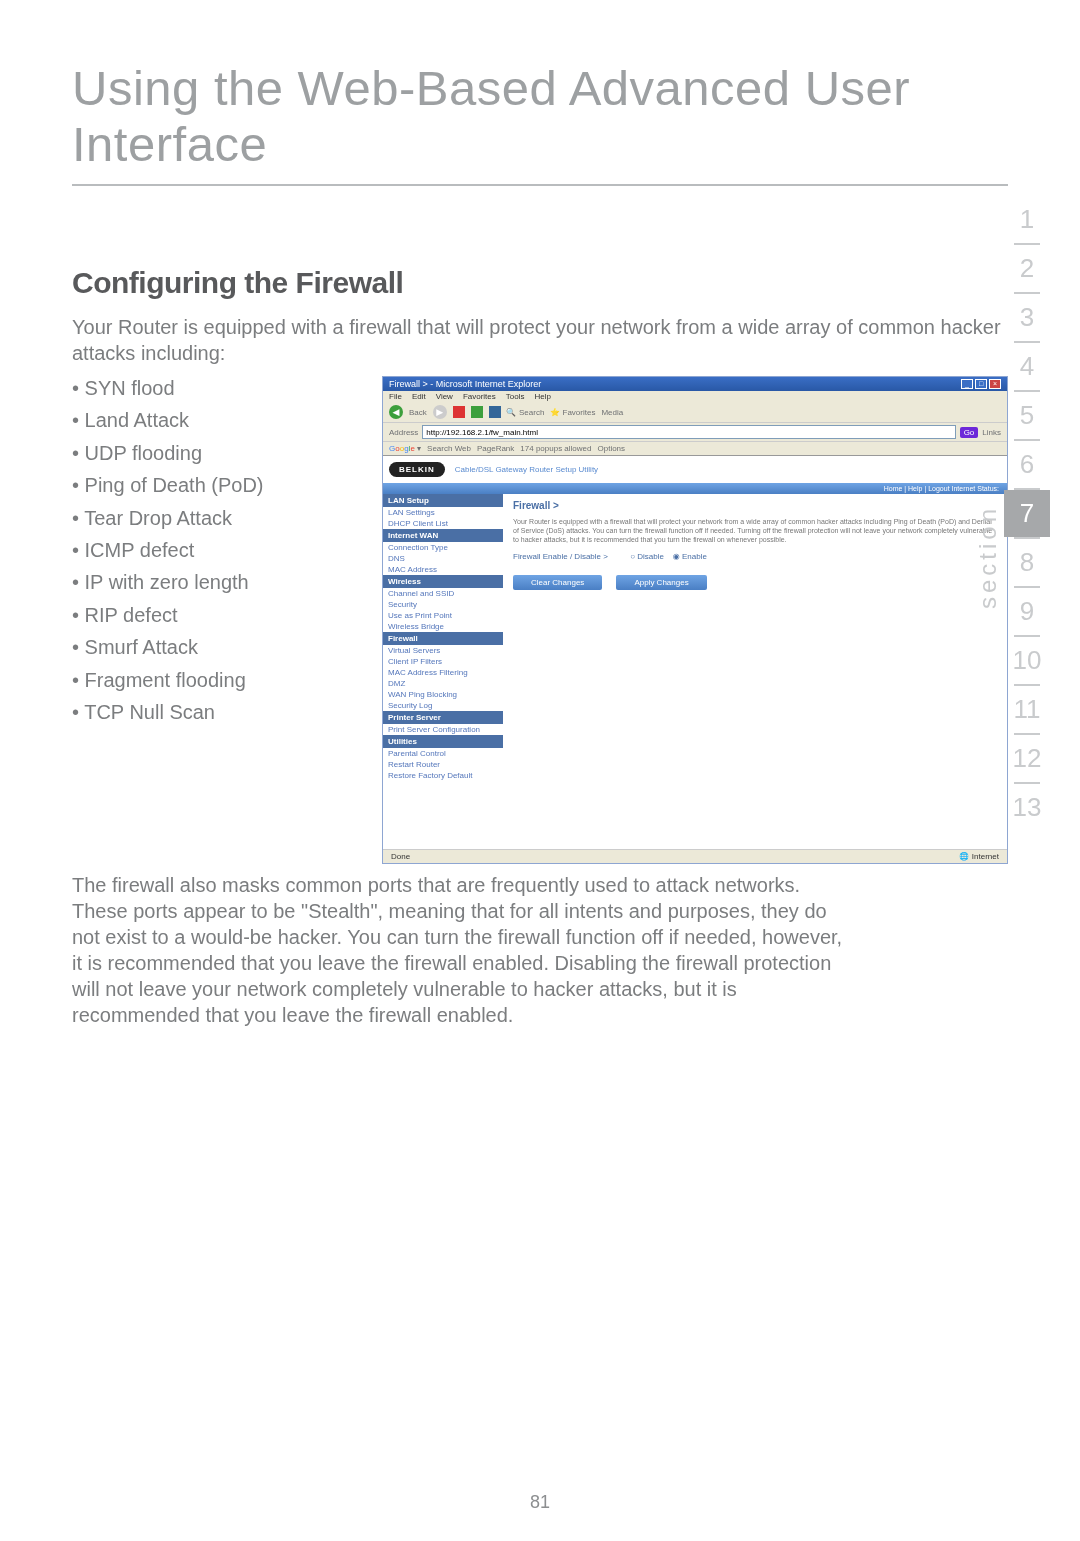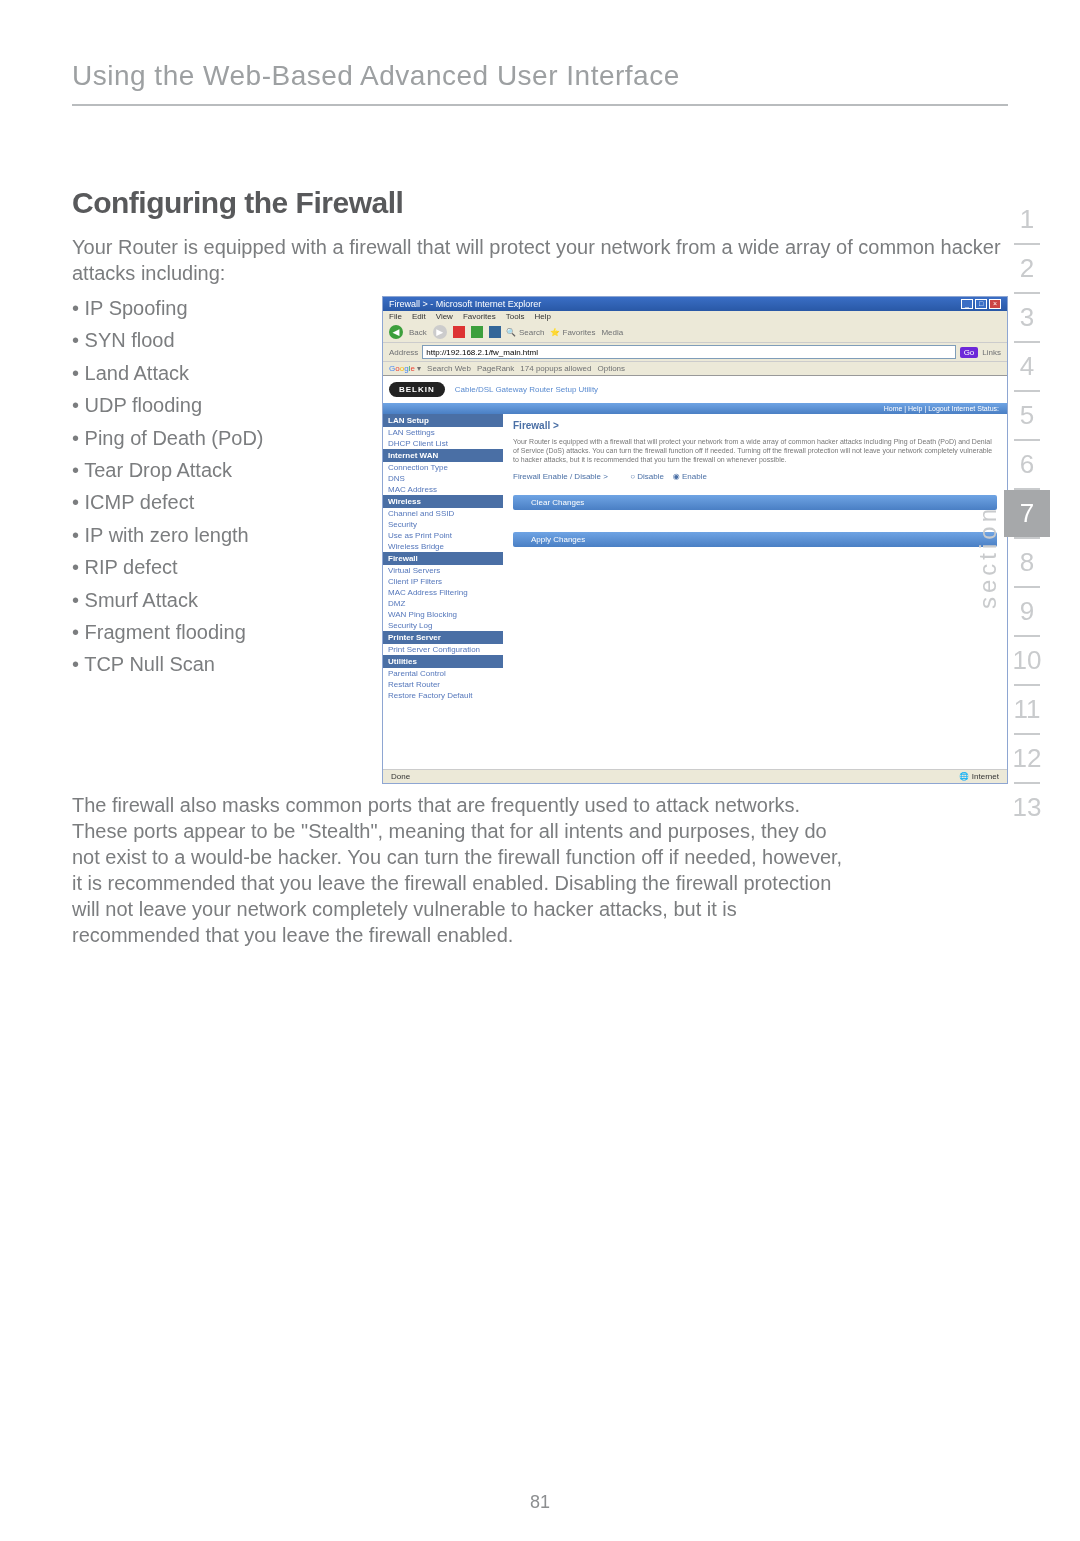--- a/index.html
+++ b/index.html
@@ -9,21 +9,21 @@
     font-family: "Helvetica Neue", Arial, sans-serif;
     background: #fff;
     color: #6f7173;
     position: relative;
   }
   .page {
     padding: 60px 72px 40px 72px;
     position: relative;
   }
   .chapter-title {
-    font-size: 28px;
+    font-size: 49px;
     font-weight: 300;
     color: #9da0a2;
     letter-spacing: 0.5px;
     border-bottom: 2px solid #b9bcbe;
     padding-bottom: 12px;
     margin-bottom: 80px;
   }
   h2.section-title {
     font-size: 30px;
     font-weight: 700;
@@ -92,21 +92,21 @@
   .ss-sidebar .itm { padding:1px 5px; color:#5577bb; }
   .belkin-bar { background:#fff; padding:6px; display:flex; align-items:center; gap:10px;}
   .belkin-logo { background:#222; color:#fff; padding:3px 10px; border-radius:10px; font-size:8px; font-weight:bold; letter-spacing:1px;}
   .belkin-sub { color:#5a8bd0; font-size:8px;}
   .bluebar { background:linear-gradient(#6fa4e4,#4a7fc4); color:#fff; font-size:7px; text-align:right; padding:2px 8px;}
   .ss-main { flex:1; padding:6px 10px; font-size:8px; color:#555;}
   .ss-main .crumb { color:#4a6fa5; font-weight:bold; font-size:10px; margin-bottom:6px;}
   .ss-main p { font-size:7px; color:#777; line-height:1.3; margin-bottom:8px;}
   .radio-row { color:#4a6fa5; font-size:8px; margin:8px 0 14px;}
   .radio-row .lbl { margin-right:20px;}
-  .ss-btns { display:flex; gap:22px;flex-direction:column; }
+  .ss-btns { display:flex; gap:14px; }
   .ss-btn { background:linear-gradient(#6fa4e4,#4a7fc4); color:#fff; padding:3px 18px; font-size:8px; border-radius:2px;}
   .ss-status { position:absolute; bottom:0; left:0; right:0; background:#ece9d8; border-top:1px solid #ccc; padding:2px 8px; font-size:8px; display:flex; justify-content:space-between; color:#333;}
   .body-para {
     font-size: 20px;
     line-height: 1.3;
     color: #7b7d7f;
     margin-top: 8px;
     max-width: 780px;
   }
   .section-nav {
@@ -155,21 +155,20 @@
 <body>
 
 <div class="page">
   <h1 class="chapter-title">Using the Web-Based Advanced User Interface</h1>
 
   <h2 class="section-title">Configuring the Firewall</h2>
   <p class="intro">Your Router is equipped with a firewall that will protect your network from a wide array of common hacker attacks including:</p>
 
   <div class="content-row">
     <ul class="bullets" id="bullet-list">
-        <li>• IP Spoofing</li>
         <li>• SYN flood</li>
         <li>• Land Attack</li>
         <li>• UDP flooding</li>
         <li>• Ping of Death (PoD)</li>
         <li>• Tear Drop Attack</li>
         <li>• ICMP defect</li>
         <li>• IP with zero length</li>
         <li>• RIP defect</li>
         <li>• Smurf Attack</li>
         <li>• Fragment flooding</li>

